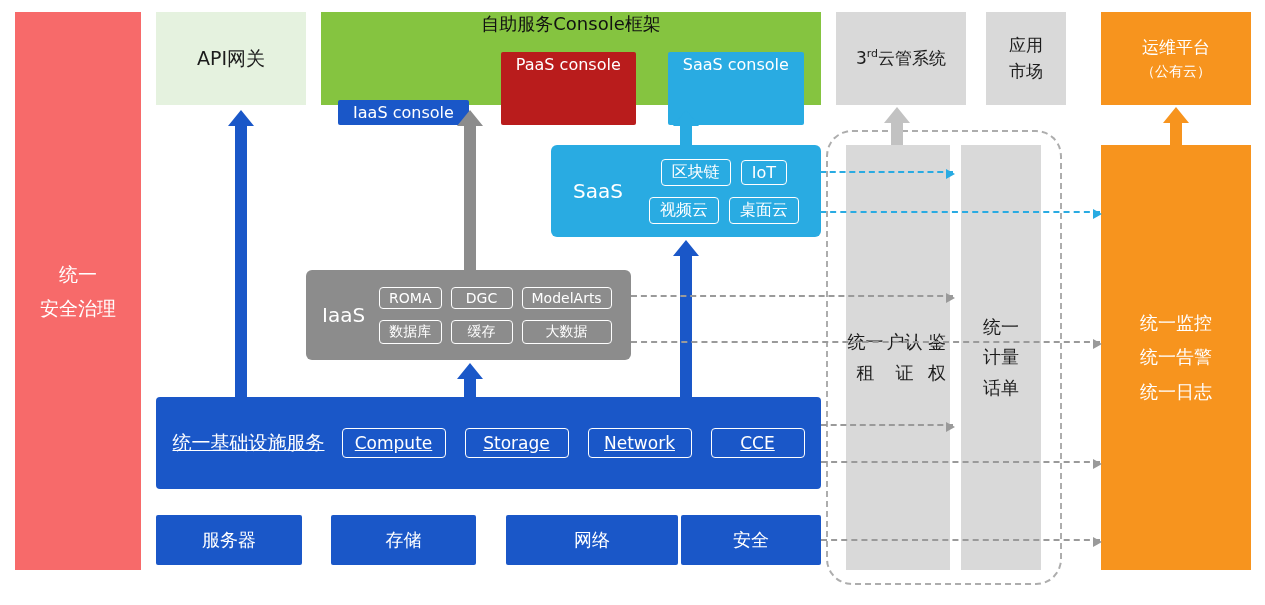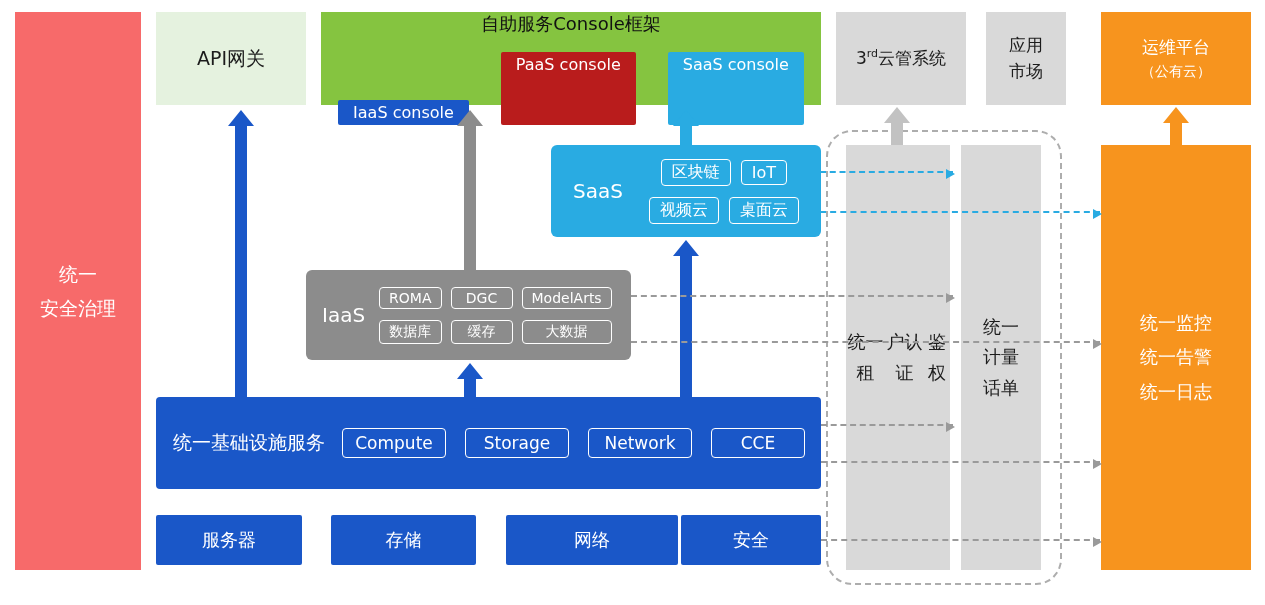--- a/index.html
+++ b/index.html
@@ -35,21 +35,21 @@
   .mini-grid { display:flex; flex-wrap:wrap; gap:11px 10px; justify-content:center; align-items:center; width:162px; }
   .mini-chip { border:1.5px solid #fff; border-radius:4px; color:#fff; font-size:16px; padding:2px 10px; text-align:center; white-space:nowrap; }
 
   
   .paas-box { left:306px; top:270px; width:325px; height:90px; background:#8C8C8C; border-radius:6px; color:#fff; justify-content:flex-start; padding:0 10px 0 16px; gap:14px; }
   .paas-label { font-size:20px; }
   .paas-grid { display:grid; grid-template-columns:auto auto auto; gap:11px 9px; }
   .paas-grid .mini-chip { font-size:14px; padding:2px 9px; min-width:62px; }
 
   
-  .infra-box { left:156px; top:397px; width:665px; height:92px; background:#1A57C8; border-radius:4px; color:#fff; justify-content:flex-end; padding:0 16px; gap:17px; }
+  .infra-box { left:156px; top:397px; width:665px; height:92px; background:#1A57C8; border-radius:4px; color:#fff; justify-content:center; padding:0 16px; gap:17px;text-decoration:underline; }
   .infra-label { font-size:19px; white-space:nowrap; }
   .infra-chips { display:flex; gap:19px; }
   .infra-chip { border:1.5px solid #fff; border-radius:4px; font-size:17px; padding:4px 0; min-width:104px; text-align:center; white-space:nowrap; }
   .infra-chip.cce { min-width:94px; }
 
   
   .bottom-box { top:515px; height:50px; background:#1A57C8; color:#fff; font-size:18px; border-radius:2px; }
   .bb-server  { left:156px; width:146px; }
   .bb-storage { left:331px; width:145px; }
   .bb-network { left:506px; width:172px; }

